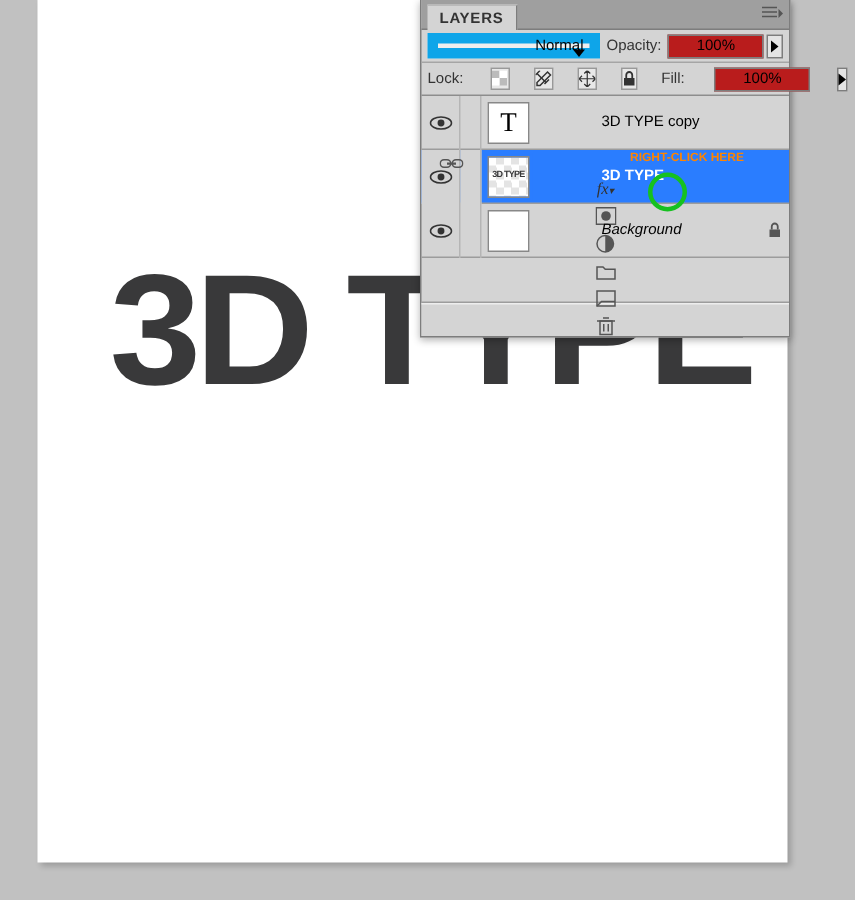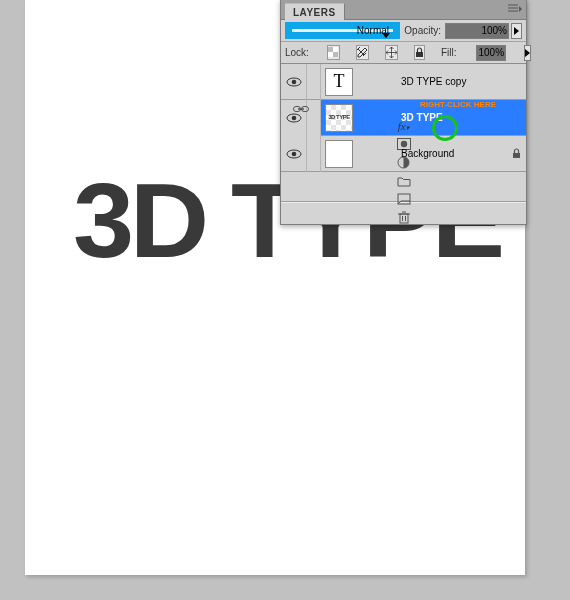--- a/index.html
+++ b/index.html
@@ -94,25 +94,25 @@
   .blend-select .arrow{
     position:absolute; right:3px; top:4px;
     display:inline-block;
     border-top:5px solid #000;
     border-left:4px solid transparent;
     border-right:4px solid transparent;
   }
   .pct-label { margin-left: auto; color:#333; font-size:10px; }
   .pct-box {
     width: 64px; height: 16px;
-    background: #737373;
+    background: #b91c1c;
     border: 1px solid #7d7d7d;
     margin-left: 4px;
     display: flex; align-items: center; justify-content: flex-end;
-    padding: 0 1px; font-size:10px;
+    padding: 0 18px; font-size:10px;
   }
   .pct-fly {
     width: 11px; height: 16px;
     border: 1px solid #7d7d7d;
     background: #e4e4e4;
     margin-left: 2px;
     display:flex;align-items:center;justify-content:center;
   }
   .pct-fly .tri{
     display:inline-block;
@@ -334,21 +334,21 @@
       <div class="vis-cell">
         <span class="eye">
           <svg width="16" height="10" viewBox="0 0 16 10">
               <ellipse cx="8" cy="5" rx="7" ry="4" fill="none" stroke="#333"></ellipse>
               <circle cx="8" cy="5" r="2.3" fill="#333"></circle>
             </svg>
         </span>
       </div>
       <div class="link-cell"></div>
       <div class="thumb"></div>
-      <div class="layer-name" style="">Background</div>
+      <div class="layer-name" style="font-style:italic">Background</div>
       <div class="row-lock">
         <svg width="9" height="11" viewBox="0 0 9 11">
             <rect x="1" y="5" width="7" height="5" fill="#555"></rect>
             <path d="M2.5 5 v-2 a2 2 0 0 1 4 0 v2" fill="none" stroke="#555" stroke-width="1.2"></path>
           </svg>
       </div>
     </div>
 
     <div class="panel-spacer"></div>
   </div>

